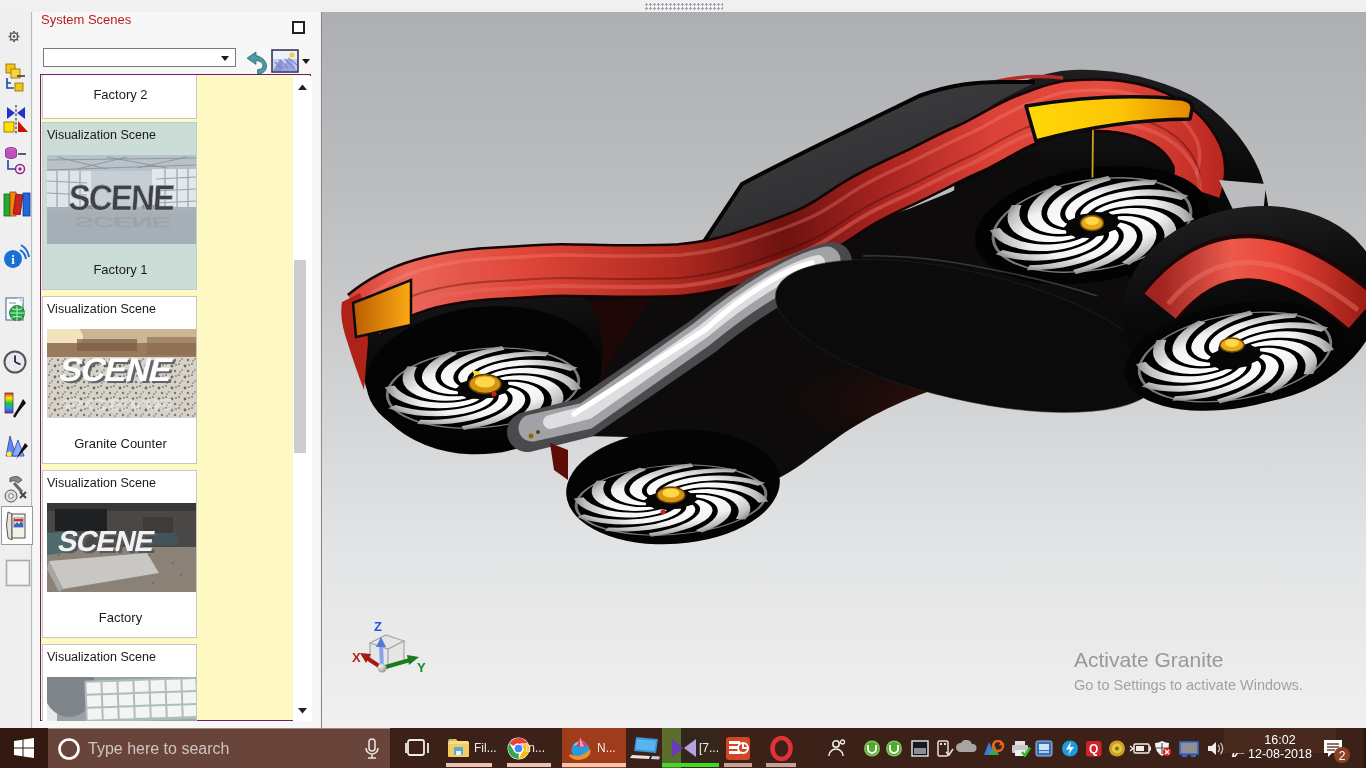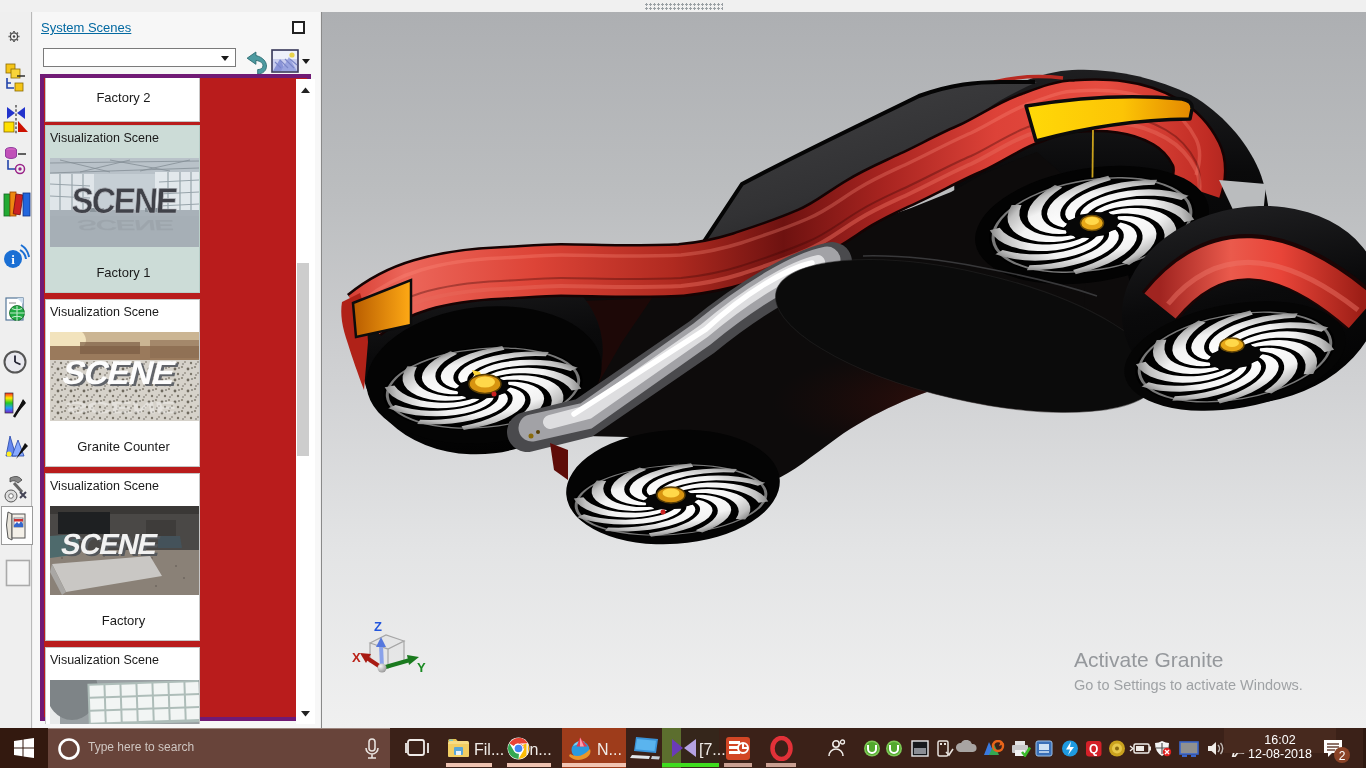--- a/index.html
+++ b/index.html
@@ -9,47 +9,47 @@
 
 #topstrip { position:absolute; left:0; top:0; width:1366px; height:12px; background:#f0f0f0; }
 #dots { position:absolute; left:645px; top:3px; width:78px; height:7px;
   background-image:radial-gradient(circle at 1.5px 1.5px, #9aa0a4 1.1px, transparent 1.3px);
   background-size:4px 4px; }
 
 #sidebar { position:absolute; left:0; top:12px; width:32px; height:716px; background:#efefef;
   border-right:1px solid #b9b9b9; }
 
 #panel { position:absolute; left:33px; top:12px; width:287px; height:716px; background:#f7f7f7; }
-#ptitle { position:absolute; left:8px; top:8px; font-size:13px; color:#0369a1;text-decoration:underline; }
+#ptitle { position:absolute; left:8px; top:0; font-size:13px; color:#b91c1c; }
 #pmax { position:absolute; left:259px; top:9px; width:13px; height:13px; border:2px solid #222; background:#fff; }
 #pcombo { position:absolute; left:10px; top:36px; width:193px; height:19px; background:#fff; border:1px solid #7a7a7a; }
 #pcombo .arr { position:absolute; right:6px; top:7px; width:0; height:0;
   border-left:4px solid transparent; border-right:4px solid transparent; border-top:5px solid #1a1a1a; }
-#plist { position:absolute; left:7px; top:62px; width:271px; height:647px; background:#b91c1c; border:4px solid #701a75; }
+#plist { position:absolute; left:7px; top:62px; width:271px; height:647px; background:#fef9c3; border:1px solid #701a75; }
 .item { position:absolute; left:1px; width:155px; background:#fff; border:1px solid #c6c6c6; }
 .item.sel { background:#ccdcd7; border:1px solid #b9cfc9; }
 .ihead { position:absolute; left:4px; top:5px; font-size:12.5px; color:#1a1a1a;text-align:center; }
 .ithumb { position:absolute; left:4px; top:32px; width:149px; height:89px; overflow:hidden; }
 .ilabel { position:absolute; left:0; width:155px; text-align:center; font-size:13px; color:#1a1a1a; }
 
 #sbar { position:absolute; left:252px; top:1px; width:19px; height:645px; background:#fff; }
 #sthumb { position:absolute; left:1px; top:184px; width:12px; height:193px; background:#cdcdcd; }
 
 #viewport { position:absolute; left:321px; top:12px; width:1045px; height:716px;
   background:linear-gradient(180deg,#adafb2 0%,#bbbdbf 25%,#cfd0d2 50%,#e3e4e5 75%,#f0f0f0 100%);
   border-left:1px solid #8a8a8a; }
 #actw { position:absolute; left:752px; top:636px; color:#95989c; font-size:21px; }
 #actw2 { position:absolute; left:752px; top:665px; color:#9fa2a5; font-size:14.5px; }
 
 #taskbar { position:absolute; left:0; top:728px; width:1366px; height:40px; background:#3b2118; }
 #startbtn { position:absolute; left:0; top:0; width:48px; height:40px; background:#33190f; }
 #search { position:absolute; left:48px; top:0; width:342px; height:40px; background:#68443a;
   border-top:1px solid rgba(255,255,255,0.35); }
-#search .txt { position:absolute; left:40px; top:11px; font-size:12px; color:#cfc6c1; }
-.tbtxt { position:absolute; top:13px; font-size:16px; color:#f0ece8; }
+#search .txt { position:absolute; left:40px; top:11px; font-size:16px; color:#cfc6c1; }
+.tbtxt { position:absolute; top:13px; font-size:12px; color:#f0ece8; }
 .uline { position:absolute; top:35px; height:4px; background:#eec2b0; }
 #clock { position:absolute; left:1224px; top:0; width:112px; height:25px; background:#47291e;
   color:#fff; font-size:12.5px; text-align:center; }
 </style>
 </head>
 <body>
 <div id="stage">
 <div id="topstrip">
       <div id="dots"></div>
     </div>

